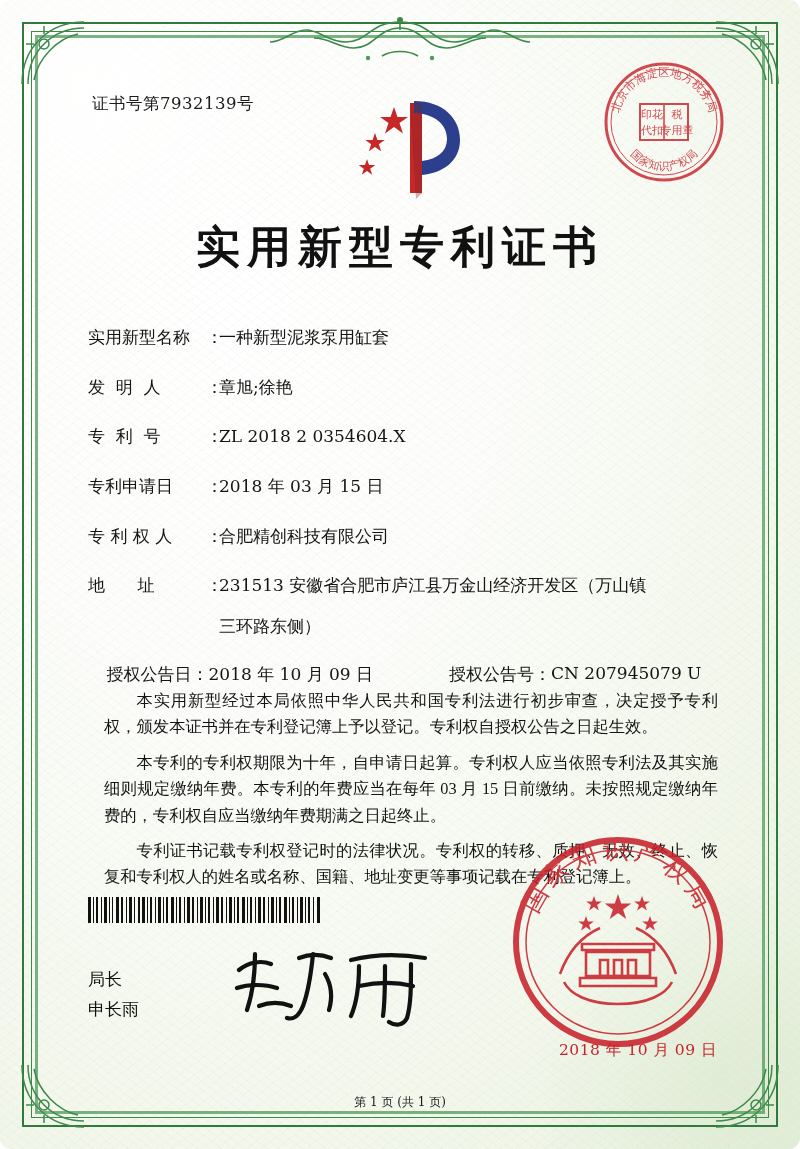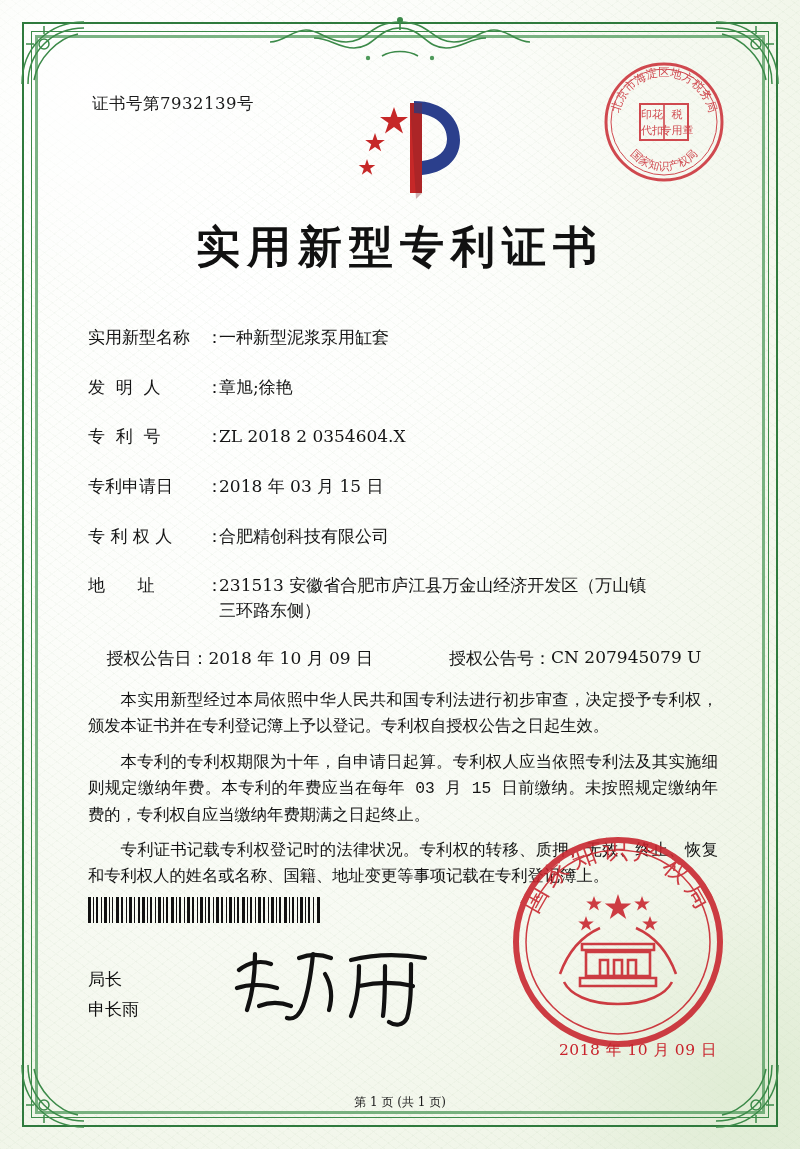--- a/index.html
+++ b/index.html
@@ -11,20 +11,21 @@
     font-family: "Liberation Serif", "DejaVu Serif", serif;
   }
   .page {
     position: relative;
     width: 800px;
     height: 1149px;
     overflow: hidden;
     background:
       radial-gradient(ellipse at 30% 25%, #ffffff 0%, #fcfdfa 35%, #f3f7ec 70%, #e9f1df 100%),
       linear-gradient(135deg, #f7faf2 0%, #eef5e4 100%);
+    border-radius: 11px;
   }
   
   .texture {
     position: absolute;
     inset: 0;
     background-image:
       repeating-linear-gradient(37deg, rgba(120,160,110,0.045) 0px, rgba(120,160,110,0.045) 1px, rgba(255,255,255,0) 1px, rgba(255,255,255,0) 7px),
       repeating-linear-gradient(-37deg, rgba(120,160,110,0.04) 0px, rgba(120,160,110,0.04) 1px, rgba(255,255,255,0) 1px, rgba(255,255,255,0) 9px);
     pointer-events: none;
   }
@@ -136,42 +137,42 @@
   }
   .field-colon {
     flex: 0 0 auto;
     width: 13px;
   }
   .field-value {
     flex: 1 1 auto;
   }
   .field-value .line2 {
     display: block;
-    margin-top: 0;
+    margin-top: 16px;
   }
   .row-two-col {
     display: flex;
     align-items: flex-start;
     margin-bottom: 10px;
     justify-content: center;
   }
   .row-two-col .pair { display: flex; }
   .row-two-col .pair.right { margin-left: 76px; }
   .pair .lbl { white-space: pre; }
 
   .paragraphs {
     position: absolute;
-    left: 88px;
+    left: 104px;
     right: 82px;
     top: 688px;
     font-size: 16.3px;
     line-height: 1.62;
     color: #141414;
     text-align: justify;
-    font-family: Liberation Mono, monospace;
+    font-family: Liberation Serif, serif;
   }
   .paragraphs p {
     margin: 0 0 9px 0;
     text-indent: 2em;
   }
 
   .barcode {
     position: absolute;
     left: 88px;
     top: 897px;

